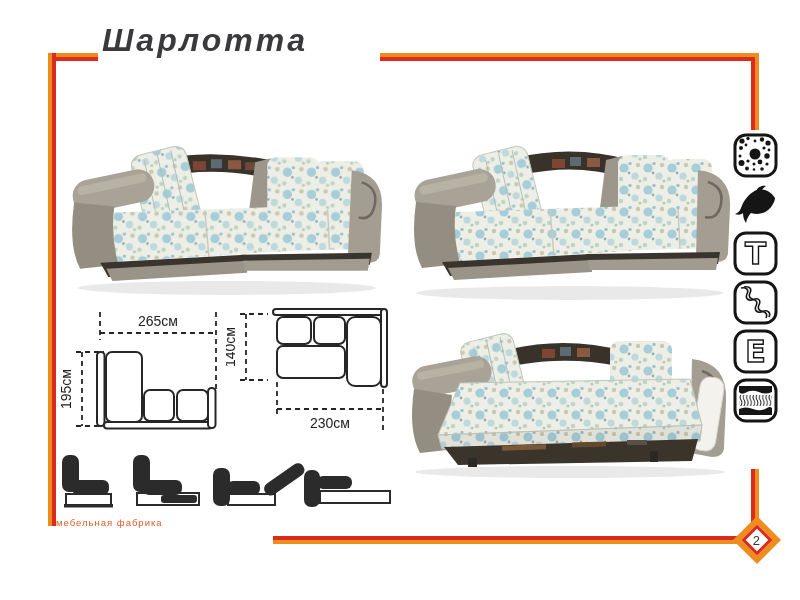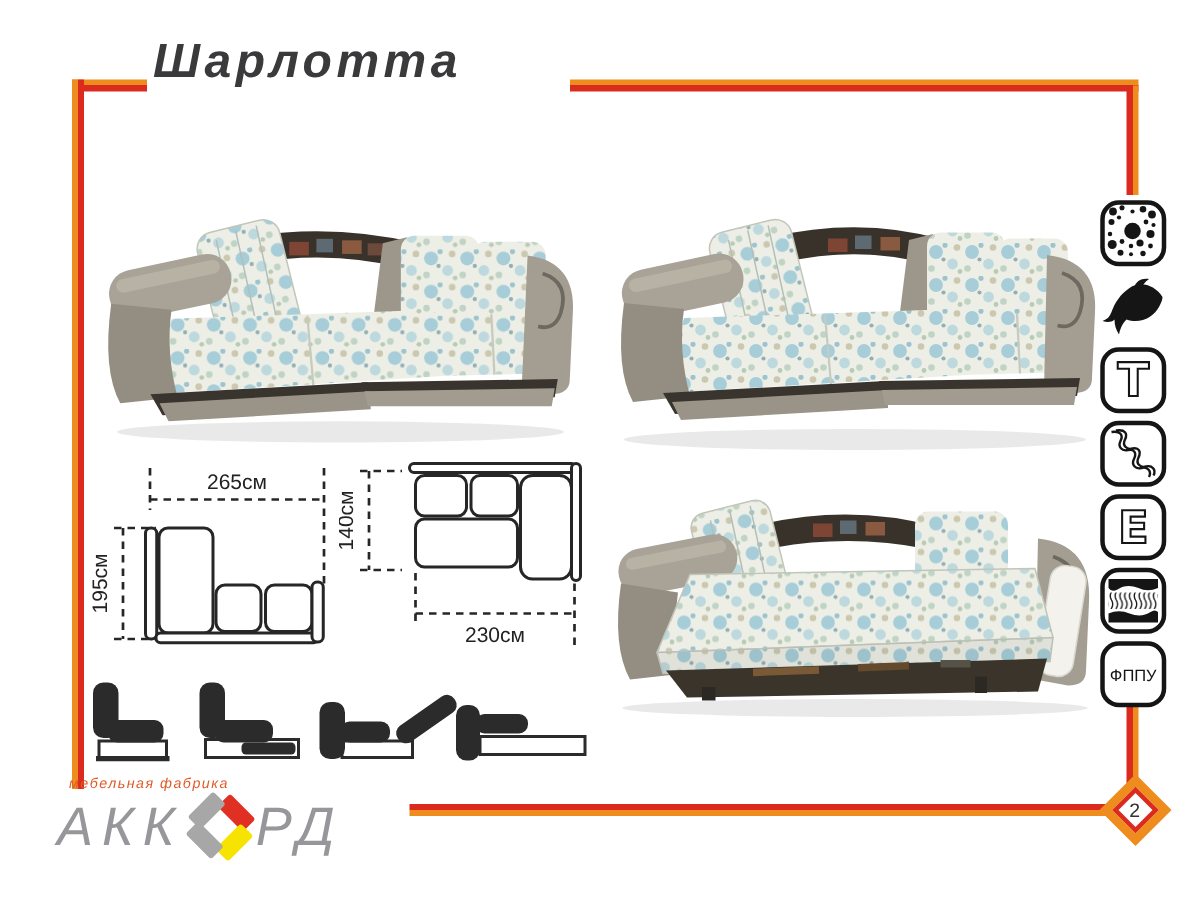--- a/index.html
+++ b/index.html
@@ -36,21 +36,21 @@
     background:#EE8C1E; transform:rotate(45deg);
     display:flex; align-items:center; justify-content:center; z-index:5;
   }
   .diamond-inner {
     width:22px; height:22px; background:#ffffff; border:3.5px solid #DA2B1E;
     display:flex; align-items:center; justify-content:center;
   }
   .diamond-inner span { transform:rotate(-45deg); font-size:13px; color:#333; }
 
   
-  .logo { left:38px; top:512px; width:250px; height:70px;font-style:italic; }
+  .logo { left:48px; top:512px; width:250px; height:70px; }
   .logo-subtitle {
     position:absolute; left:8px; top:5px;
     font-size:9.5px; letter-spacing:1px; color:#E05A28; white-space:nowrap;
   }
   .logo-wordmark {
     position:absolute; left:0; top:12px;
     display:flex; align-items:center;
     font-size:36px; color:#97979B; letter-spacing:6px; white-space:nowrap;
   }
   .logo-wordmark svg { margin:0 -4px 0 -2px; }
@@ -333,42 +333,24 @@
           <path d="M1.6 0 q1.6 2.75 0 5.5 q-1.6 2.75 0 5.5" stroke="#151515" stroke-width="0.9" fill="none"></path>
         </pattern>
       </defs>
       <rect x="2" y="2" width="41" height="41" rx="11" fill="#fff" stroke="#151515" stroke-width="3"></rect>
       <path d="M6 8 L39 8 L39 14 Q32 17 26 14 Q18 11 12 15 Q8 17 6 14 Z" fill="#151515"></path>
       <rect x="6" y="17" width="33" height="11" fill="url(#hatch)"></rect>
       <path d="M6 31 Q13 28 20 31 Q28 34 34 30 Q37 28 39 30 L39 37 L6 37 Z" fill="#151515"></path>
     </svg>
   </div>
 
-  <div class="feat">
-    <svg width="45" height="45" viewBox="0 0 45 45">
-      <rect x="2" y="2" width="41" height="41" rx="11" fill="#fff" stroke="#151515" stroke-width="3"></rect>
-      <text x="22.5" y="27" text-anchor="middle" font-size="11" fill="#151515" font-family="Liberation Sans, sans-serif">ФППУ</text>
-    </svg>
-  </div>
 
 </div>
 
 <div class="abs logo">
   <div class="logo-subtitle">мебельная фабрика</div>
-  <div class="logo-wordmark">
-    <span>АКК</span>
-    <svg width="54" height="54" viewBox="0 0 54 54">
-      <g transform="rotate(45 27 27)">
-        <rect x="16" y="7" width="24" height="12" rx="2" fill="#E03024"></rect>
-        <rect x="35" y="16" width="12" height="24" rx="2" fill="#F6E300"></rect>
-        <rect x="14" y="35" width="24" height="12" rx="2" fill="#A7A7A7"></rect>
-        <rect x="7" y="14" width="12" height="24" rx="2" fill="#A7A7A7"></rect>
-      </g>
-    </svg>
-    <span>РД</span>
-  </div>
 </div>
 
 <div class="abs diamond-outer">
   <div class="diamond-inner">
     <span>2</span>
   </div>
 </div>
 
 </body></html>

